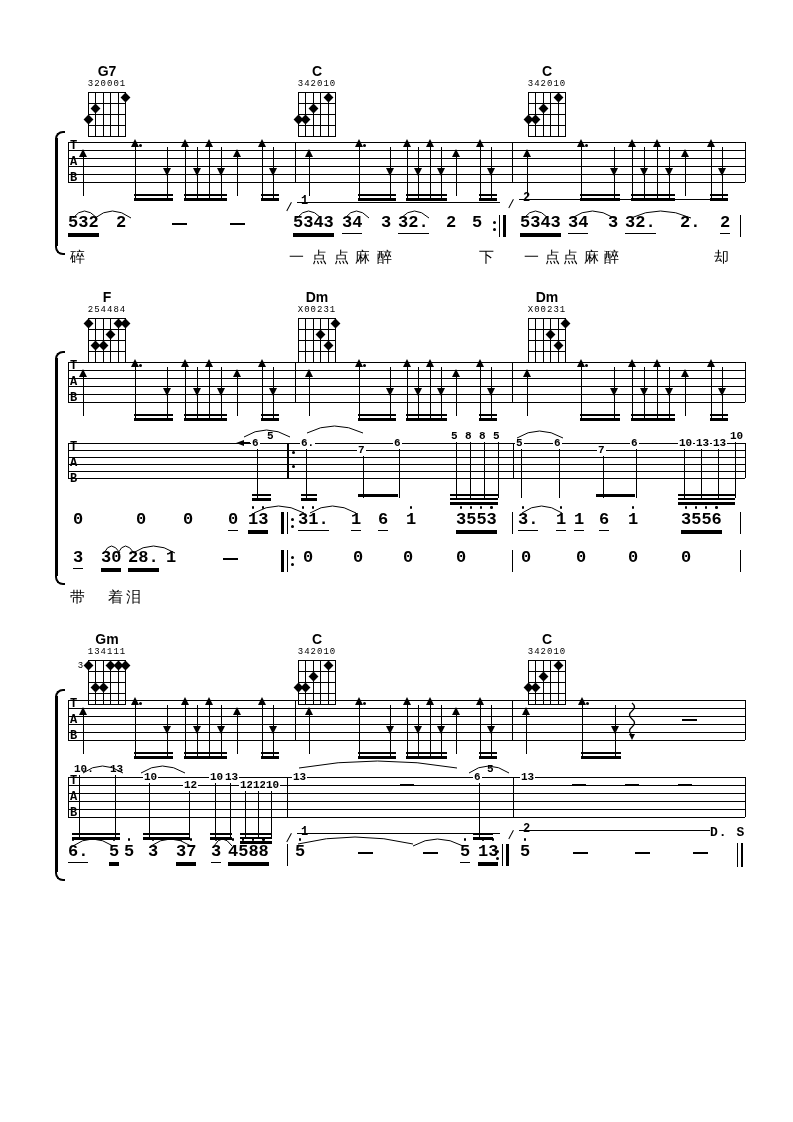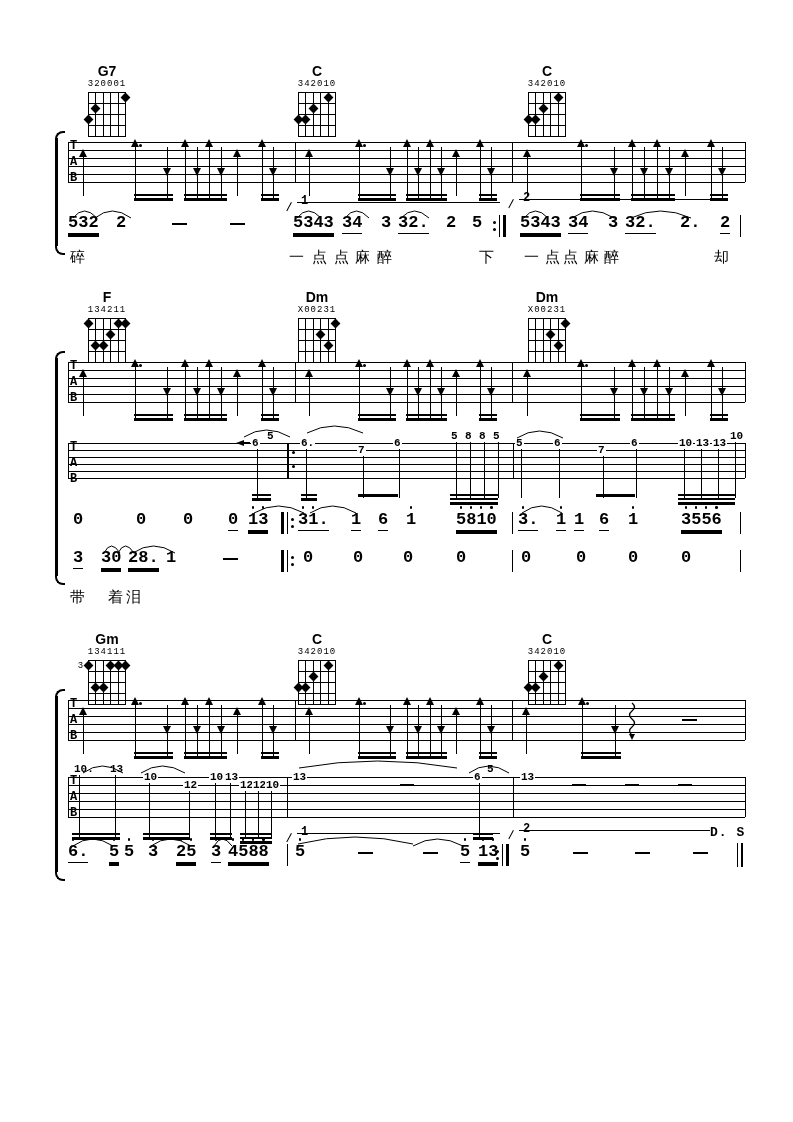--- a/index.html
+++ b/index.html
@@ -247,21 +247,21 @@
     <div class="lyr" style="left: 524px; top: 250px;">一</div>
     <div class="lyr" style="left: 545px; top: 250px;">点</div>
     <div class="lyr" style="left: 563px; top: 250px;">点</div>
     <div class="lyr" style="left: 584px; top: 250px;">麻</div>
     <div class="lyr" style="left: 604px; top: 250px;">醉</div>
     <div class="lyr" style="left: 714px; top: 250px;">却</div>
     <div class="abs ink" style="left: 55px; top: 358px; width: 3px; height: 218px;"></div>
     <div class="abs" style="left: 55px; top: 351px; width: 8px; height: 8px; border-left: 2px solid rgb(0, 0, 0); border-top-left-radius: 8px; border-top: 2px solid rgb(0, 0, 0);"></div>
     <div class="abs" style="left: 55px; top: 575px; width: 8px; height: 8px; border-left: 2px solid rgb(0, 0, 0); border-bottom-left-radius: 8px; border-bottom: 2px solid rgb(0, 0, 0);"></div>
     <div class="chordlabel" style="left: 78px; top: 290px; width: 58px;">F</div>
-    <div class="fing" style="left: 82px; top: 306px; width: 50px;">134211</div>
+    <div class="fing" style="left: 82px; top: 306px; width: 50px;">254484</div>
     <div class="abs ink" style="left: 88px; top: 318px; width: 1px; height: 44px;"></div>
     <div class="abs ink" style="left: 95px; top: 318px; width: 1px; height: 44px;"></div>
     <div class="abs ink" style="left: 103px; top: 318px; width: 1px; height: 44px;"></div>
     <div class="abs ink" style="left: 110px; top: 318px; width: 1px; height: 44px;"></div>
     <div class="abs ink" style="left: 118px; top: 318px; width: 1px; height: 44px;"></div>
     <div class="abs ink" style="left: 125px; top: 318px; width: 1px; height: 44px;"></div>
     <div class="abs ink" style="left: 88px; top: 318px; width: 38px; height: 1px;"></div>
     <div class="abs ink" style="left: 88px; top: 329px; width: 38px; height: 1px;"></div>
     <div class="abs ink" style="left: 88px; top: 340px; width: 38px; height: 1px;"></div>
     <div class="abs ink" style="left: 88px; top: 351px; width: 38px; height: 1px;"></div>
@@ -480,21 +480,21 @@
     <div class="abs ink" style="left: 287px; top: 512px; width: 1px; height: 22px;"></div>
     <div class="dot" style="left: 291px; top: 518px; width: 3px; height: 3px;"></div>
     <div class="dot" style="left: 291px; top: 525px; width: 3px; height: 3px;"></div>
     <div class="jnote u1" style="left: 298px; top: 511px;">31.</div>
     <div class="dot" style="left: 301.5px; top: 506px; width: 2.5px; height: 2.5px;"></div>
     <div class="dot" style="left: 311.7px; top: 506px; width: 2.5px; height: 2.5px;"></div>
     <div class="jnote u1" style="left: 351px; top: 511px;">1</div>
     <div class="jnote u1" style="left: 378px; top: 511px;">6</div>
     <div class="jnote" style="left: 406px; top: 511px;">1</div>
     <div class="dot" style="left: 409.5px; top: 506px; width: 2.5px; height: 2.5px;"></div>
-    <div class="jnote u2" style="left: 456px; top: 511px;">5810</div>
+    <div class="jnote u2" style="left: 456px; top: 511px;">3553</div>
     <div class="dot" style="left: 459.5px; top: 506px; width: 2.5px; height: 2.5px;"></div>
     <div class="dot" style="left: 469.7px; top: 506px; width: 2.5px; height: 2.5px;"></div>
     <div class="dot" style="left: 479.9px; top: 506px; width: 2.5px; height: 2.5px;"></div>
     <div class="dot" style="left: 490.1px; top: 506px; width: 2.5px; height: 2.5px;"></div>
     <div class="abs ink" style="left: 512px; top: 512px; width: 1px; height: 22px;"></div>
     <div class="jnote u1" style="left: 518px; top: 511px;">3.</div>
     <div class="dot" style="left: 521.5px; top: 506px; width: 2.5px; height: 2.5px;"></div>
     <div class="jnote u1" style="left: 556px; top: 511px;">1</div>
     <div class="dot" style="left: 559.5px; top: 506px; width: 2.5px; height: 2.5px;"></div>
     <div class="jnote u1" style="left: 574px; top: 511px;">1</div>
@@ -755,21 +755,21 @@
     <div class="abs ink" style="left: 513px; top: 830px; width: 1px; height: 10px; transform: rotate(28deg); transform-origin: left top;"></div>
     <div class="voltalabel" style="left: 523px; top: 823px;">2</div>
     <div class="jnote u1" style="left: 68px; top: 843px;">6.</div>
     <div class="dot" style="left: 71.5px; top: 838px; width: 2.5px; height: 2.5px;"></div>
     <div class="jnote u2" style="left: 109px; top: 843px;">5</div>
     <div class="dot" style="left: 112.5px; top: 838px; width: 2.5px; height: 2.5px;"></div>
     <div class="jnote" style="left: 124px; top: 843px;">5</div>
     <div class="dot" style="left: 127.5px; top: 838px; width: 2.5px; height: 2.5px;"></div>
     <div class="jnote" style="left: 148px; top: 843px;">3</div>
     <div class="dot" style="left: 151.5px; top: 838px; width: 2.5px; height: 2.5px;"></div>
-    <div class="jnote u2" style="left: 176px; top: 843px;">25</div>
+    <div class="jnote u2" style="left: 176px; top: 843px;">37</div>
     <div class="dot" style="left: 179.5px; top: 838px; width: 2.5px; height: 2.5px;"></div>
     <div class="dot" style="left: 189.7px; top: 838px; width: 2.5px; height: 2.5px;"></div>
     <div class="jnote u1" style="left: 211px; top: 843px;">3</div>
     <div class="dot" style="left: 214.5px; top: 838px; width: 2.5px; height: 2.5px;"></div>
     <div class="jnote u2" style="left: 228px; top: 843px;">4588</div>
     <div class="dot" style="left: 231.5px; top: 838px; width: 2.5px; height: 2.5px;"></div>
     <div class="dot" style="left: 241.7px; top: 838px; width: 2.5px; height: 2.5px;"></div>
     <div class="dot" style="left: 251.9px; top: 838px; width: 2.5px; height: 2.5px;"></div>
     <div class="dot" style="left: 262.1px; top: 838px; width: 2.5px; height: 2.5px;"></div>
     <div class="abs ink" style="left: 287px; top: 844px; width: 1px; height: 22px;"></div>

